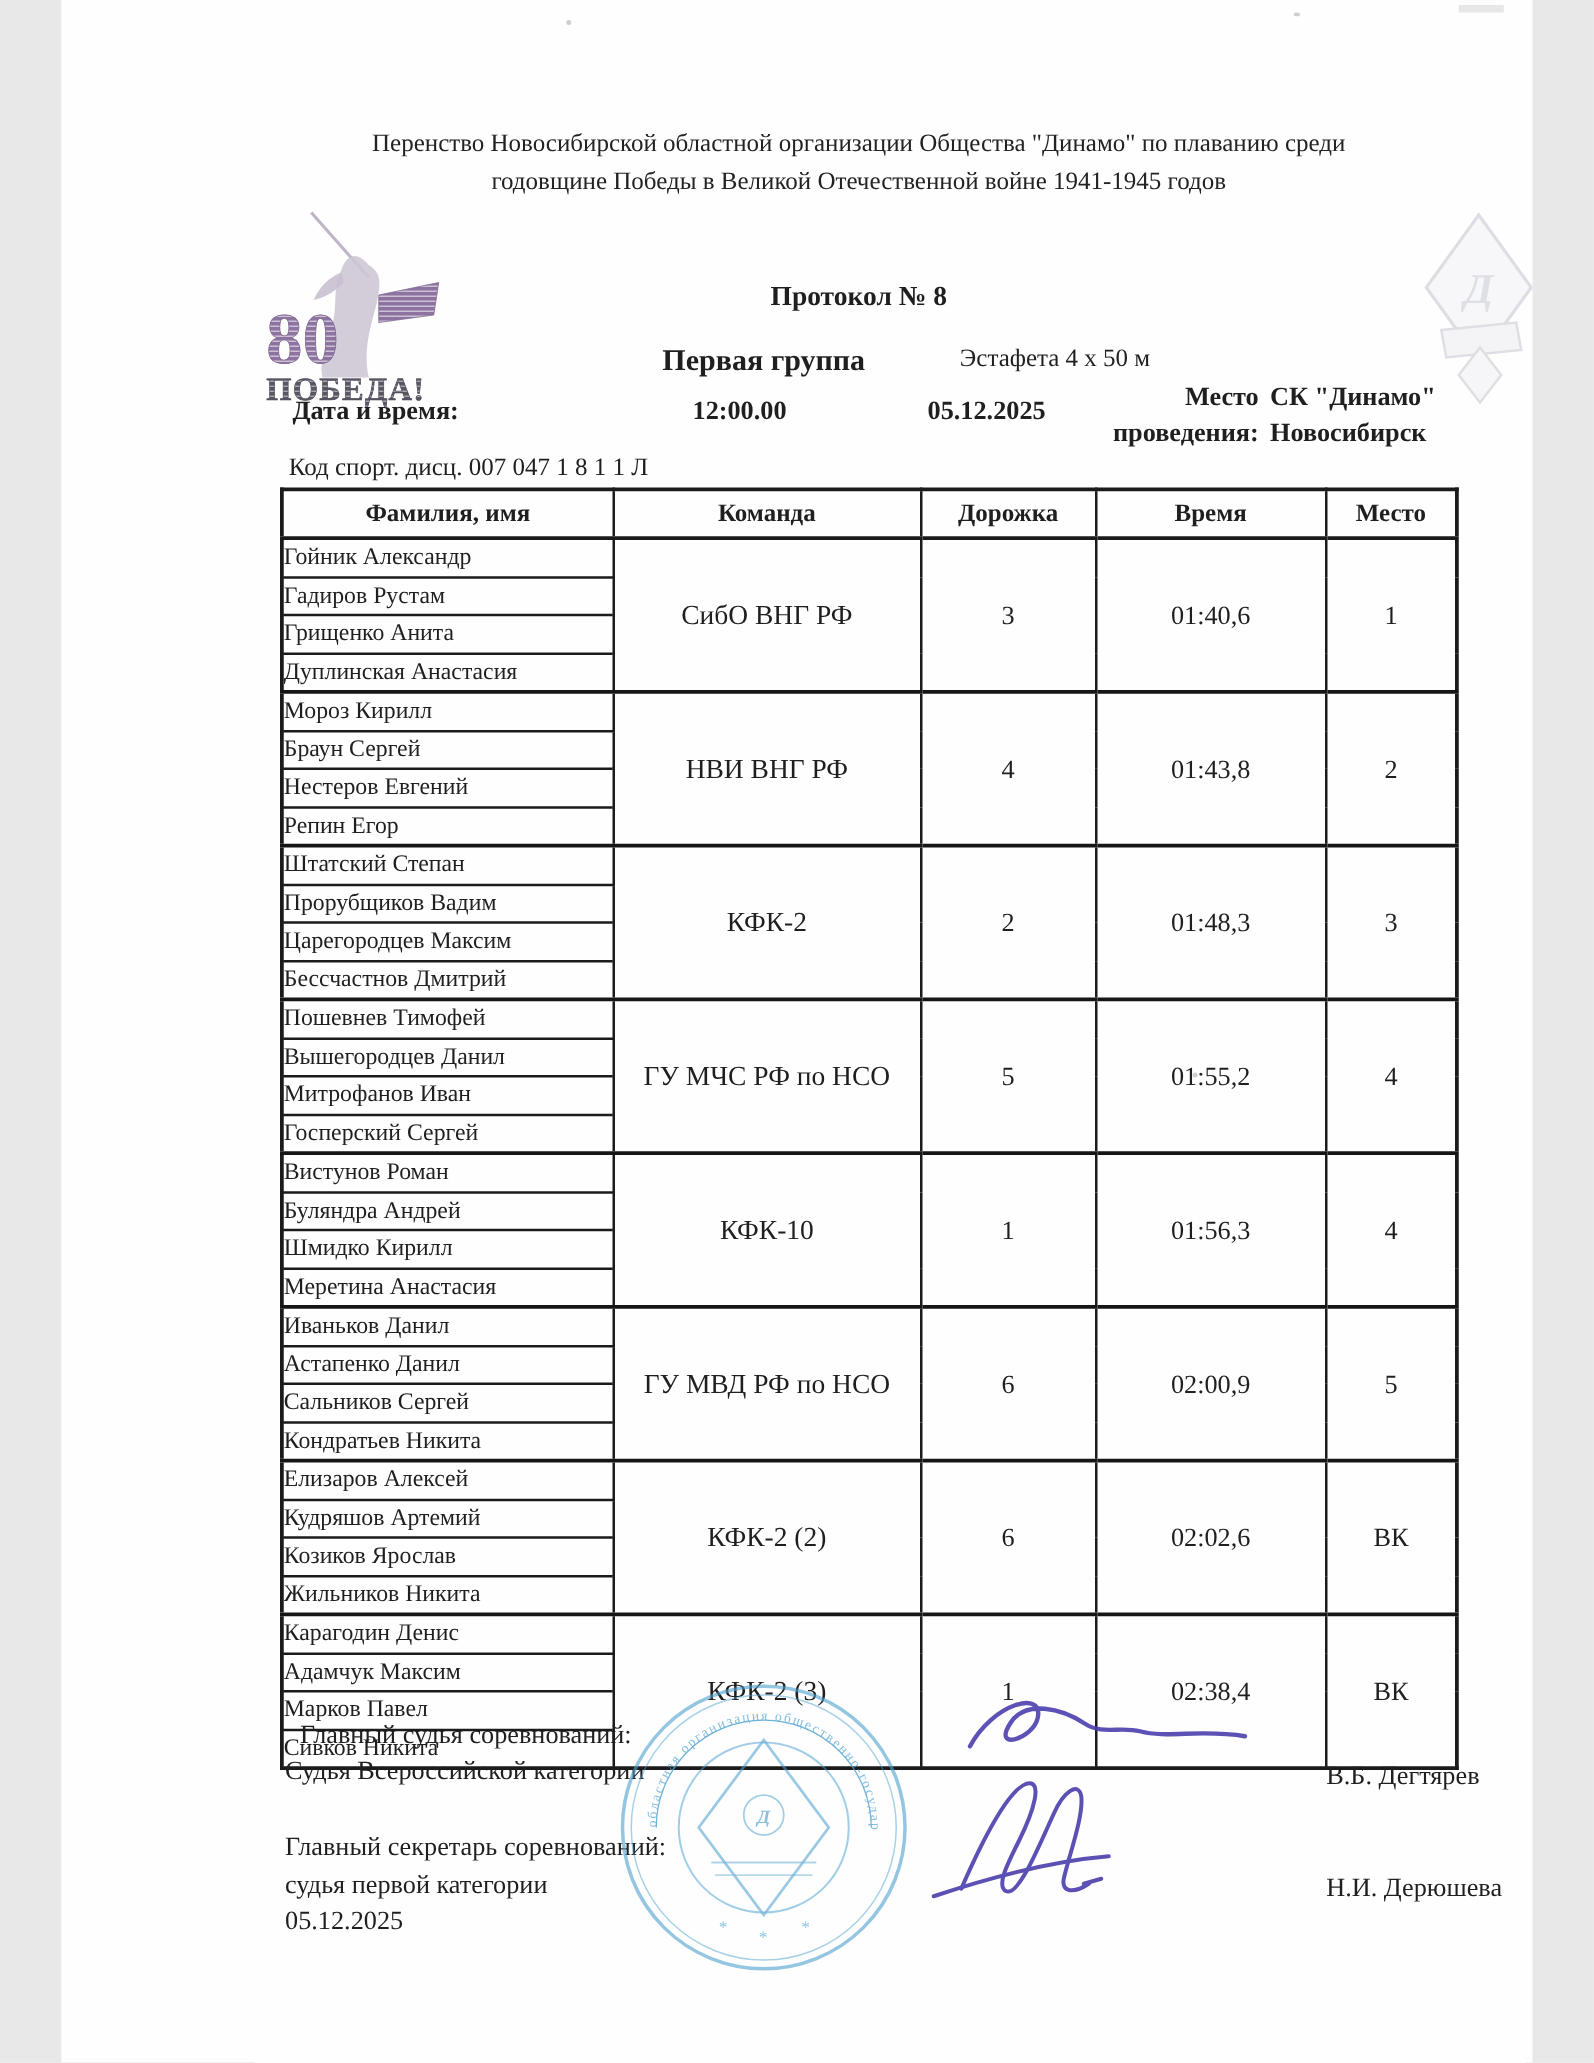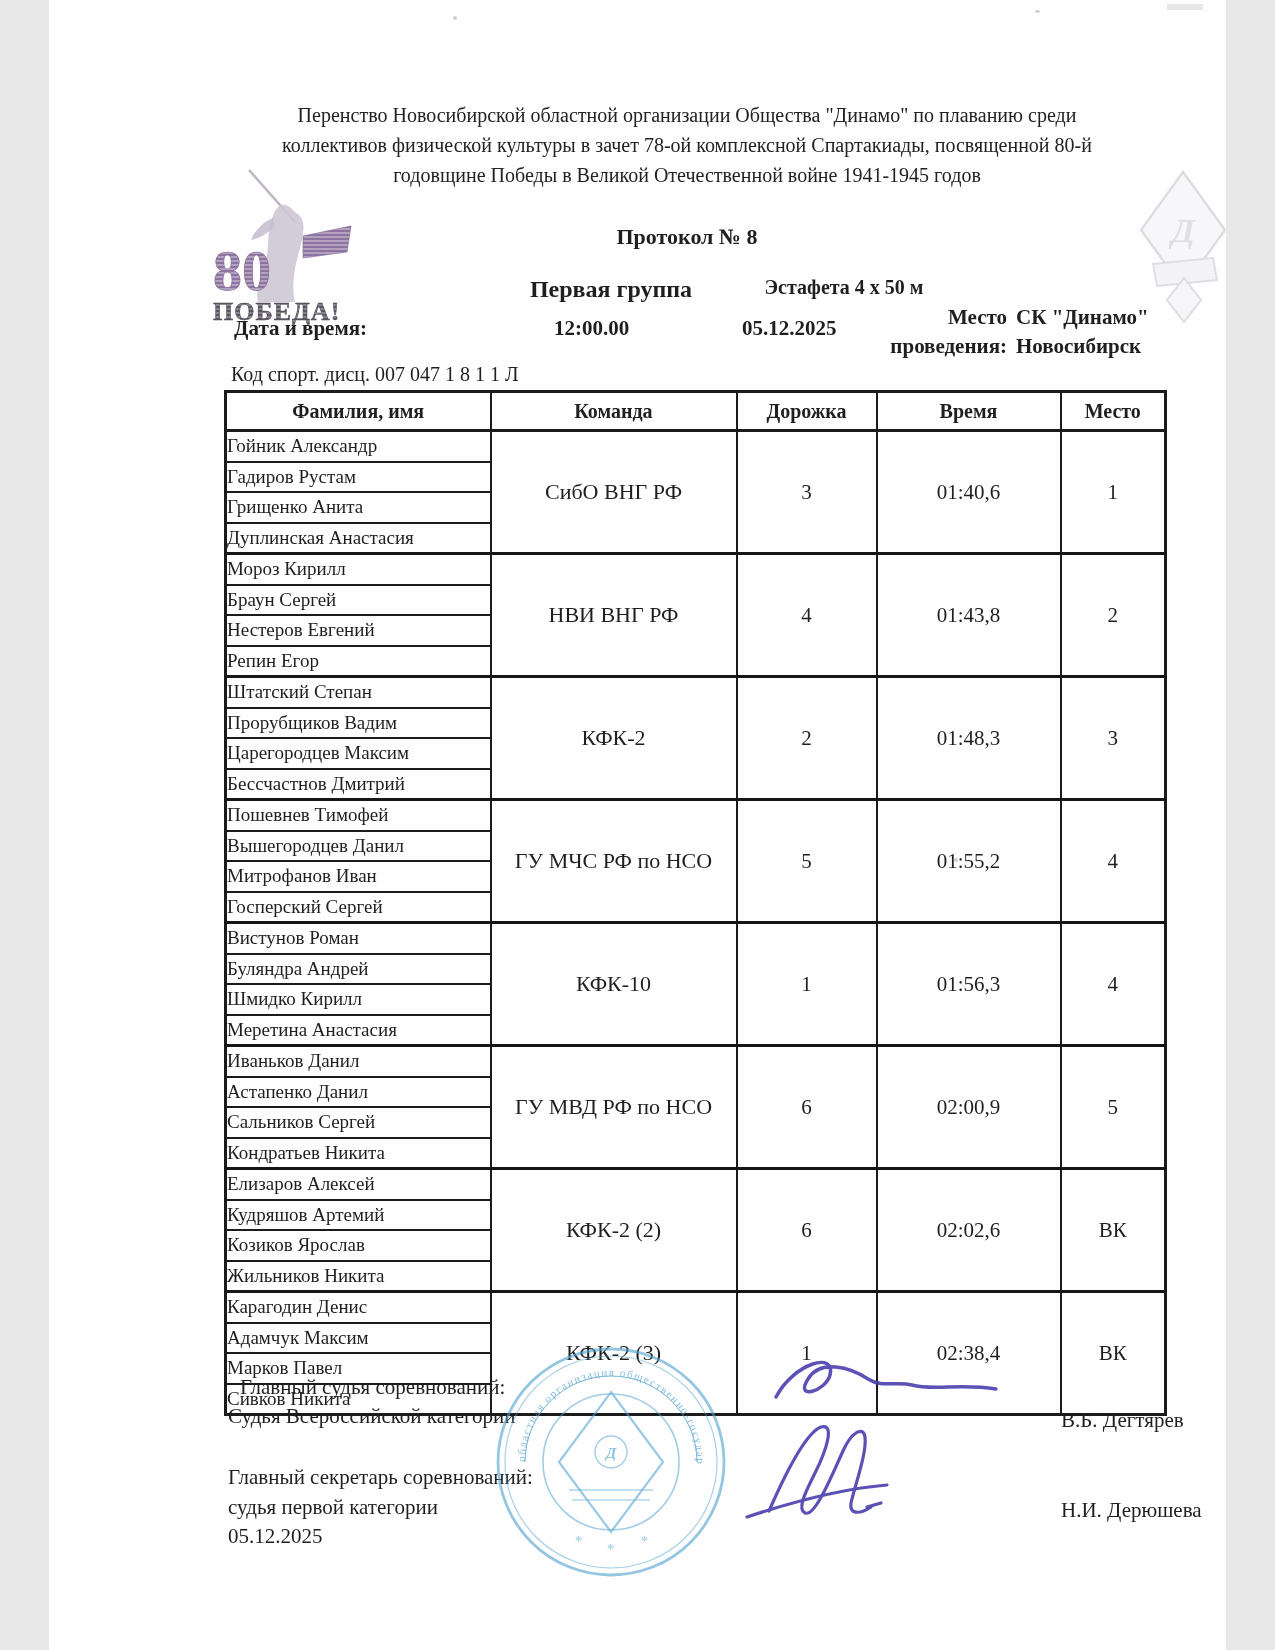--- a/index.html
+++ b/index.html
@@ -8,21 +8,21 @@
     background:#fefefe; overflow:hidden; color:#1f1f1f;
     font-family:"Liberation Serif", serif;
   }
   .abs { position:absolute; }
   
   .header-text { top:100px; left:178px; width:920px; text-align:center;
     font-size:20px; line-height:30px; color:#222; }
   .protocol-title { top:196px; left:178px; width:920px; text-align:center;
     font-weight:bold; font-size:22px;margin-top:28px; }
   .group-label { top:276px; left:462px; width:200px; text-align:center; font-weight:bold; font-size:24px; }
-  .event-label { top:276px; left:700px; width:190px; text-align:center; font-weight:bold; font-size:20px; }
+  .event-label { top:276px; left:700px; width:190px; text-align:center; font-weight:normal; font-size:20px; }
   .datetime-label { top:316px; left:185px; font-weight:bold; font-size:21px; }
   .time-value { top:316px; left:505px; font-weight:bold; font-size:21px; }
   .date-value { top:316px; left:693px; font-weight:bold; font-size:21px; }
   .venue { top:303px; left:838px; width:262px; font-weight:bold; font-size:21px; line-height:29px; }
   .venue-row { display:flex; }
   .venue-label { width:120px; text-align:right; }
   .venue-value { margin-left:9px; white-space:nowrap; }
   .discipline-code { top:363px; left:182px; font-size:20px; }
 
   
@@ -55,21 +55,20 @@
   .logo-right { left:1088px; top:168px; }
   .speck { position:absolute; background:#cfcfcf; }
 </style>
 </head>
 <body>
 
 <div class="page">
 
   <div class="abs header-text">
     <div>Перенство Новосибирской областной организации Общества "Динамо" по плаванию среди</div>
-    <div>коллективов физической культуры в зачет 78-ой комплексной Спартакиады, посвященной 80-й</div>
     <div>годовщине Победы в Великой Отечественной войне 1941-1945 годов</div>
   </div>
   <div class="abs protocol-title">Протокол № 8</div>
 
   <svg class="abs logo-left" width="162" height="168" viewBox="0 0 162 168">
     <defs>
       <pattern id="hstripe" width="4" height="4" patternUnits="userSpaceOnUse">
         <rect width="4" height="4" fill="#8d74a0"></rect>
         <line x1="0" y1="1" x2="4" y2="1" stroke="#ffffff" stroke-width="1.2" opacity="0.55"></line>
       </pattern>

